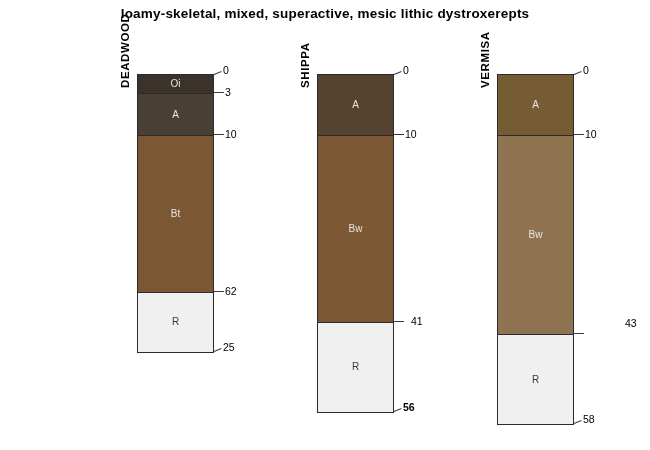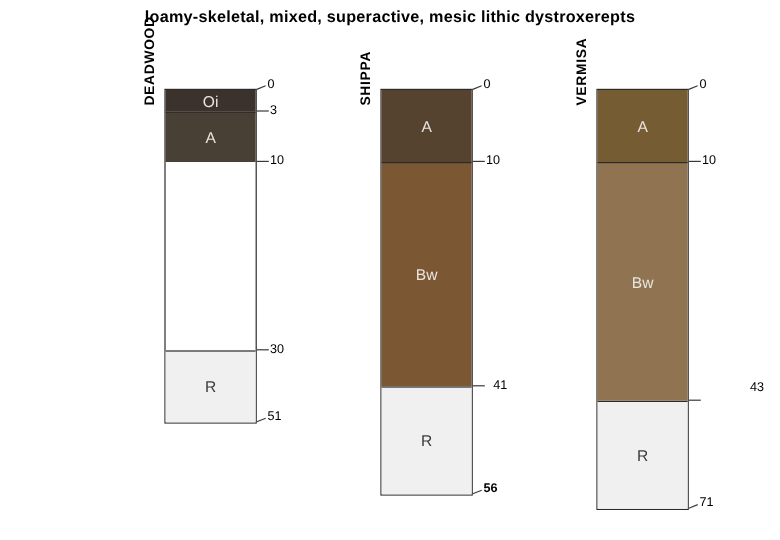--- a/index.html
+++ b/index.html
@@ -59,21 +59,21 @@
     display: flex;
     align-items: center;
     justify-content: center;
     overflow: hidden;
   }
   .horizon + .horizon {
     border-top: 1px solid #2b2b2b;
   }
 
   .horizon-label {
-    font-size: 13px;
+    font-size: 10px;
     line-height: 1;
     white-space: nowrap;
   }
 
   
   .depth-tick {
     position: absolute;
     height: 0;
     border-top: 1px solid #3a3a3a;
   }
@@ -97,34 +97,37 @@
 <div id="profiles-root">
     <div class="profile">
       <div class="series-label" style="left: 131px; top: 76px;">DEADWOOD</div>
       <div class="horizon-stack" style="left: 137px; top: 74px; width: 75px; height: 276.92px;">
         <div class="horizon" style="top: 0px; height: 18.06px; width: 75px; background: rgb(59, 51, 43);">
           <span class="horizon-label" style="color: rgb(232, 228, 222);">Oi</span>
         </div>
         <div class="horizon" style="top: 18.06px; height: 42.14px; width: 75px; background: rgb(72, 63, 53); border-top: 1px solid rgb(43, 43, 43);">
           <span class="horizon-label" style="color: rgb(232, 228, 222);">A</span>
         </div>
+        <div class="horizon" style="top: 60.2px; height: 156.52px; width: 75px; background: rgb(124, 87, 51); border-top: 1px solid rgb(43, 43, 43);">
+          <span class="horizon-label" style="color: rgb(232, 228, 222);">Bt</span>
+        </div>
         <div class="horizon" style="top: 216.72px; height: 60.2px; width: 75px; background: rgb(240, 240, 240); border-top: 1px solid rgb(43, 43, 43);">
           <span class="horizon-label" style="color: rgb(58, 58, 58);">R</span>
         </div>
       </div>
       <div class="depth-tick leader" style="left: 214px; width: 8px; top: 74px; transform: rotate(-22deg);"></div>
       <div class="depth-text" style="left: 223px; top: 65px;">0</div>
       <div class="depth-tick" style="left: 214px; width: 10px; top: 92.06px;"></div>
       <div class="depth-text" style="left: 225px; top: 87.06px;">3</div>
       <div class="depth-tick" style="left: 214px; width: 10px; top: 134.2px;"></div>
       <div class="depth-text" style="left: 225px; top: 129.2px;">10</div>
       <div class="depth-tick" style="left: 214px; width: 10px; top: 290.72px;"></div>
-      <div class="depth-text" style="left: 225px; top: 285.72px;">30</div>
+      <div class="depth-text" style="left: 225px; top: 285.72px;">62</div>
       <div class="depth-tick leader" style="left: 214px; width: 8px; top: 350.92px; transform: rotate(-22deg);"></div>
-      <div class="depth-text" style="left: 223px; top: 341.92px;">51</div>
+      <div class="depth-text" style="left: 223px; top: 341.92px;">25</div>
     </div>
     <div class="profile">
       <div class="series-label" style="left: 311px; top: 76px;">SHIPPA</div>
       <div class="horizon-stack" style="left: 317px; top: 74px; width: 75px; height: 337.12px;">
         <div class="horizon" style="top: 0px; height: 60.2px; width: 75px; background: rgb(85, 67, 47);">
           <span class="horizon-label" style="color: rgb(232, 228, 222);">A</span>
         </div>
         <div class="horizon" style="top: 60.2px; height: 186.62px; width: 75px; background: rgb(124, 87, 51); border-top: 1px solid rgb(43, 43, 43);">
           <span class="horizon-label" style="color: rgb(232, 228, 222);">Bw</span>
         </div>
@@ -154,15 +157,15 @@
           <span class="horizon-label" style="color: rgb(58, 58, 58);">R</span>
         </div>
       </div>
       <div class="depth-tick leader" style="left: 574px; width: 8px; top: 74px; transform: rotate(-22deg);"></div>
       <div class="depth-text" style="left: 583px; top: 65px;">0</div>
       <div class="depth-tick" style="left: 574px; width: 10px; top: 134.2px;"></div>
       <div class="depth-text" style="left: 585px; top: 129.2px;">10</div>
       <div class="depth-tick" style="left: 574px; width: 10px; top: 332.86px;"></div>
       <div class="depth-text" style="left: 585px; top: 318px; margin-left: 40px;">43</div>
       <div class="depth-tick leader" style="left: 574px; width: 8px; top: 423.16px; transform: rotate(-22deg);"></div>
-      <div class="depth-text" style="left: 583px; top: 414.16px;">71</div>
+      <div class="depth-text" style="left: 583px; top: 414.16px;">58</div>
     </div>
   </div>
 
 </body></html>

